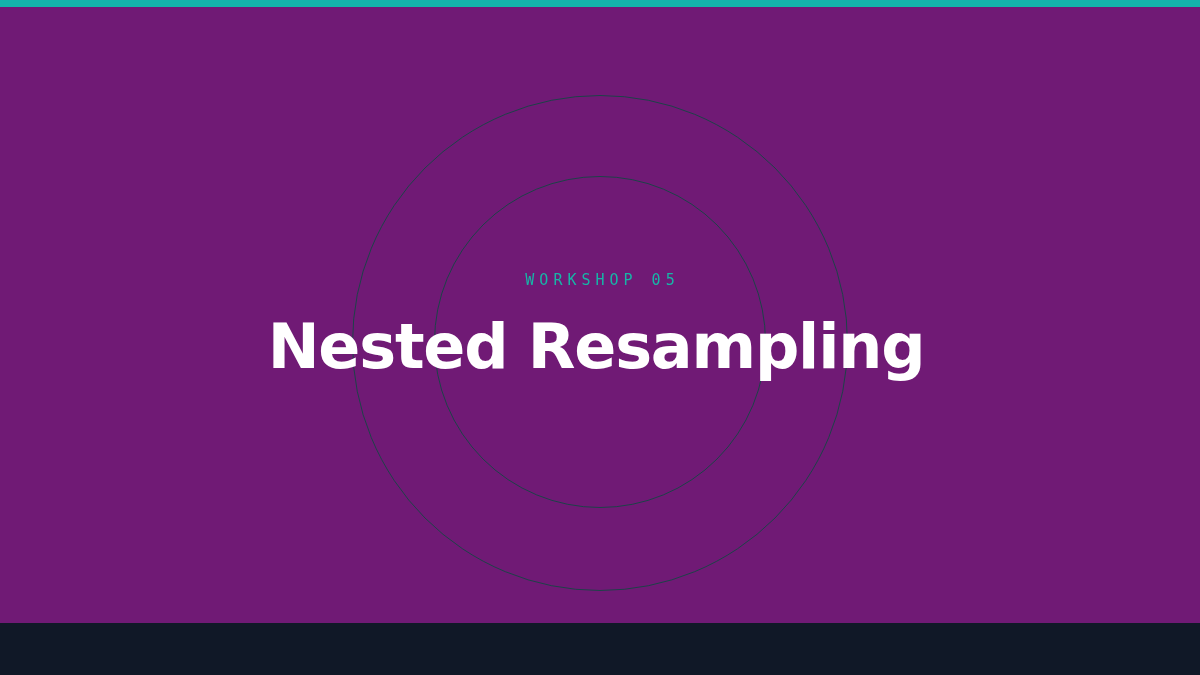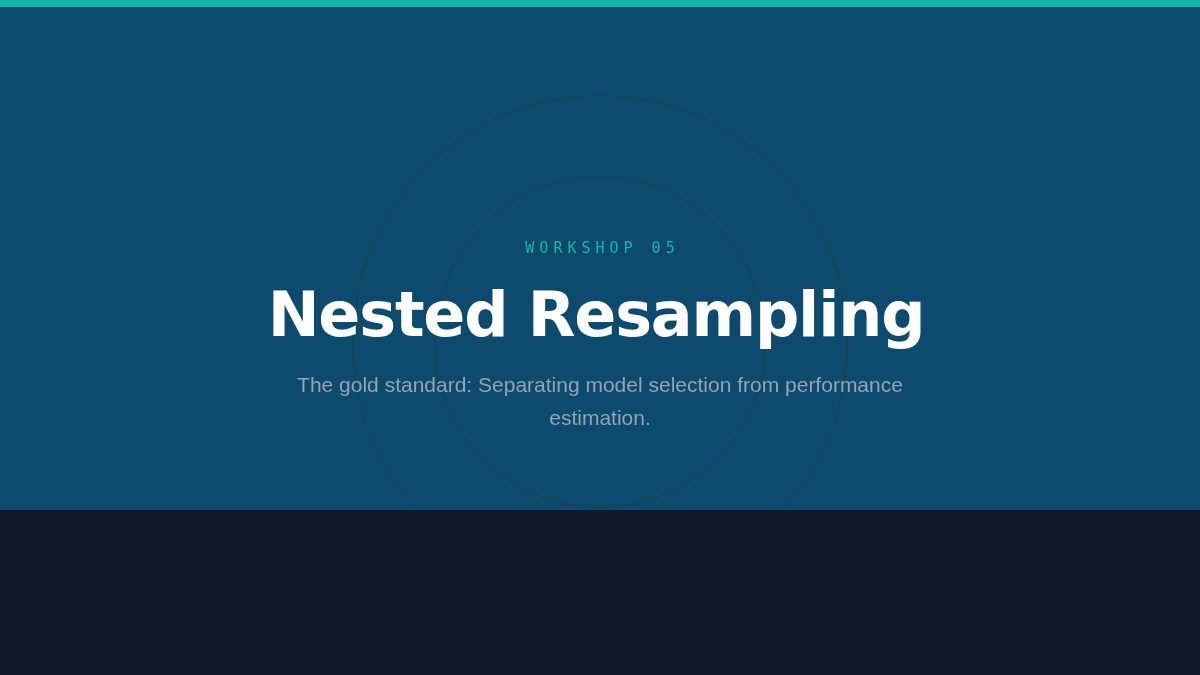--- a/index.html
+++ b/index.html
@@ -10,22 +10,22 @@
     width: 1200px;
     height: 675px;
     background: #101827;
     font-family: "Liberation Sans", sans-serif;
     overflow: hidden;
   }
 
   .slide {
     position: relative;
     width: 1200px;
-    height: 510px;
-    background: #0c4a6e;
+    height: 623px;
+    background: #701a75;
     overflow: hidden;
   }
 
   
   .accent-bar {
     position: absolute;
     top: 0;
     left: 0;
     width: 1200px;
     height: 7px;
@@ -117,16 +117,15 @@
   <div class="accent-bar"></div>
 
   <div class="rings">
     <div class="ring ring-outer"></div>
     <div class="ring ring-inner"></div>
   </div>
 
   <div class="content">
     <div class="eyebrow">WORKSHOP 05</div>
     <h1 class="title">Nested Resampling</h1>
-    <p class="subtitle">The gold standard: Separating model selection from performance estimation.</p>
   </div>
 
 </div>
 
 </body></html>

